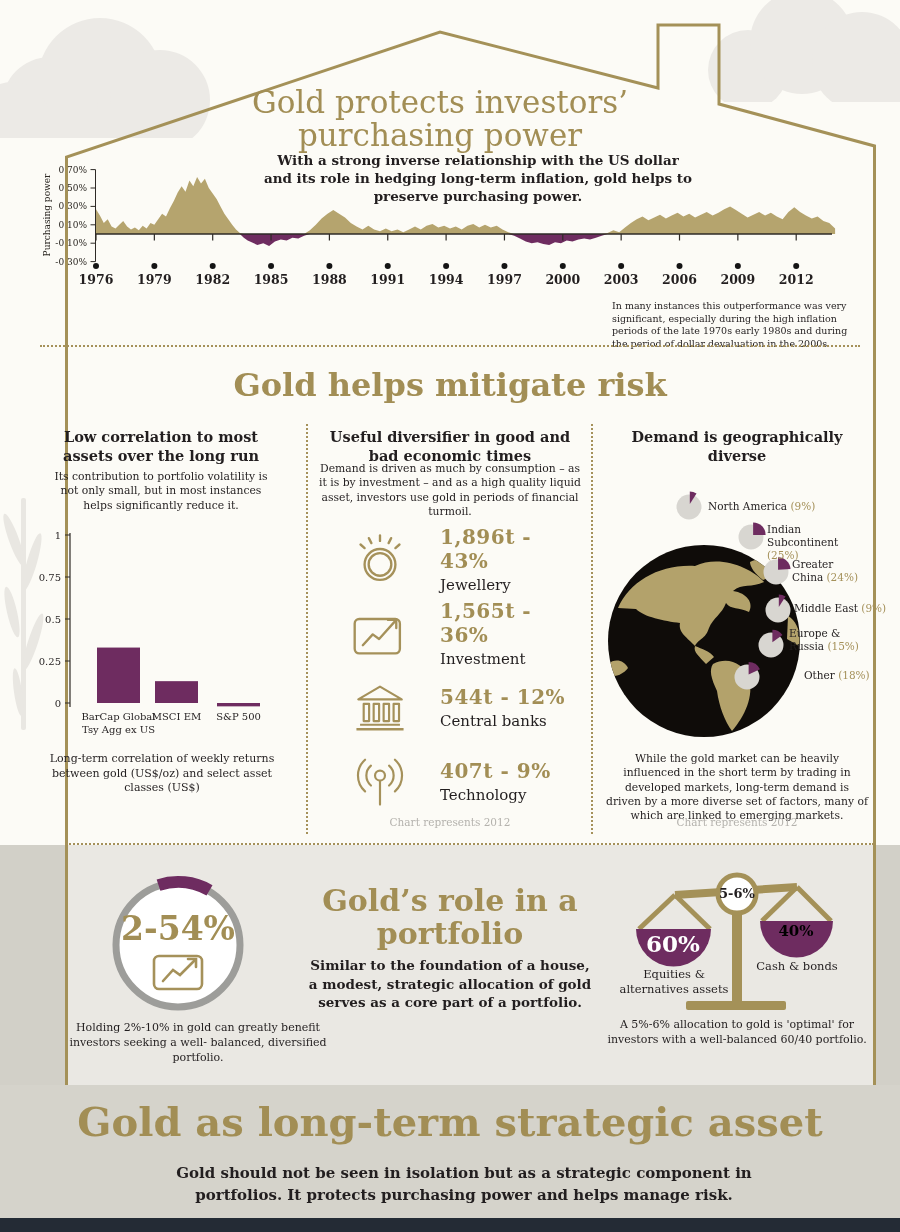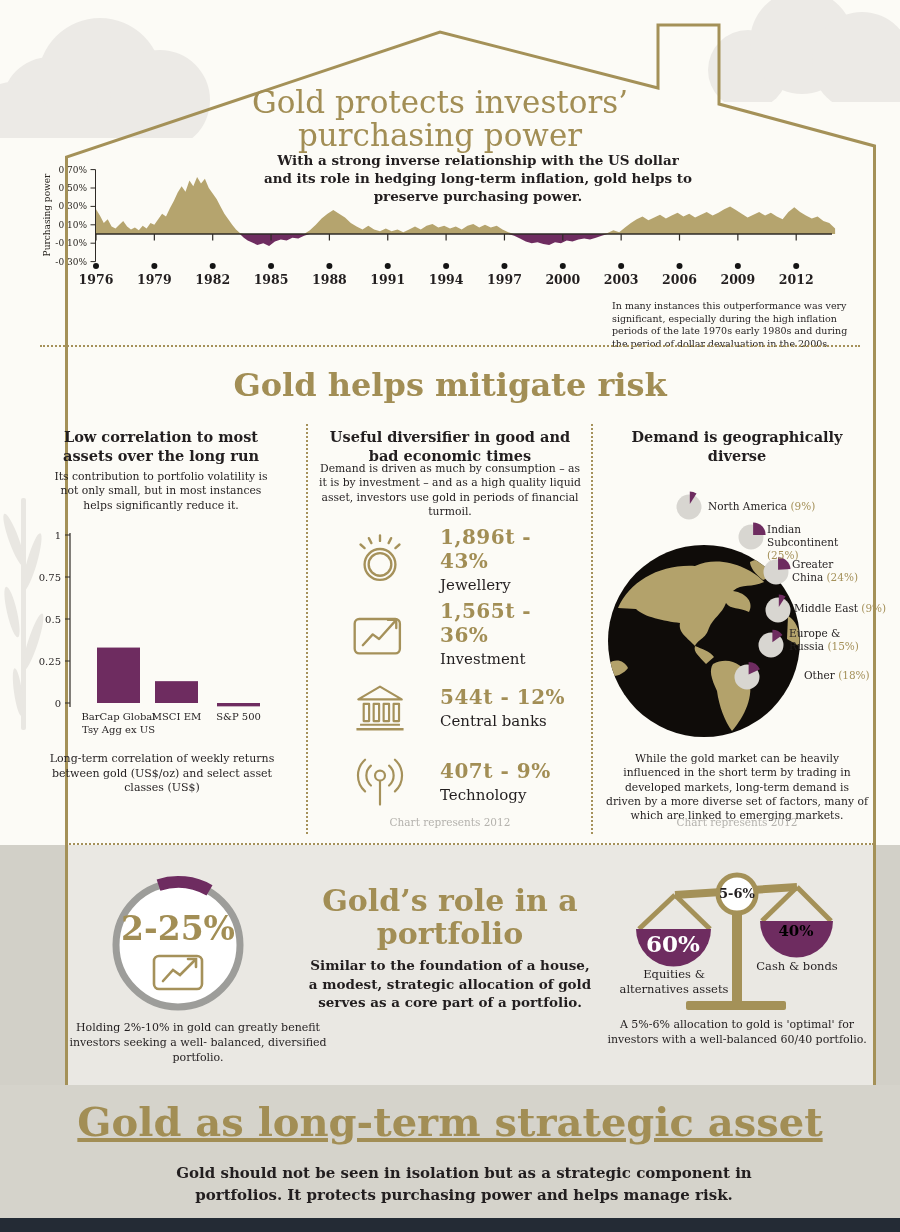--- a/index.html
+++ b/index.html
@@ -65,21 +65,21 @@
   .port-title { left:299px; top:884px; width:302px; font-size:30px; line-height:1.1; }
   .port-body { left:308px; top:956px; width:284px; font-size:13.5px; font-weight:bold; line-height:1.38; text-align:center; }
   .alloc-note { left:58px; top:1021px; width:280px; font-size:11px; line-height:1.35; text-align:center; }
   .scale-top { left:702px; top:886px; width:70px; font-size:13px; }
   .scale-left-val  { left:623px; top:930px; width:100px; font-size:23px; color:#fff; }
   .scale-right-val { left:746px; top:922px; width:100px; font-size:15px; color:#000000; }
   .scale-left-lab  { left:609px; top:967px; width:130px; font-size:11.5px; line-height:1.3; text-align:center; }
   .scale-right-lab { left:737px; top:959px; width:120px; font-size:11.5px; text-align:center; }
   .scale-note { left:597px; top:1018px; width:280px; font-size:11px; line-height:1.35; text-align:center; }
   
-  .footer-title { left:0; top:1098px; width:900px; font-size:40px;text-decoration:underline; }
+  .footer-title { left:0; top:1098px; width:900px; font-size:40px; }
   .footer-body { left:160px; top:1163px; width:580px; font-size:15px; font-weight:bold; line-height:1.45; text-align:center;margin-left:14px; }
 </style>
 </head>
 <body>
 
 <div id="page">
 
   <div class="abs bg-band"></div>
   <div class="abs bg-band-inner"></div>
   <div class="abs bg-footer"></div>
@@ -319,21 +319,21 @@
   <svg id="alloc-svg" class="abs" style="left:100px; top:870px;" width="160" height="152" viewBox="0 0 160 152">
     <circle cx="78" cy="75" r="66" fill="#eae8e3"></circle>
     <circle cx="78" cy="75" r="62" fill="#ffffff" stroke="#9d9d9a" stroke-width="7"></circle>
     <path d="M 58.5 15.1 A 63 63 0 0 1 109.5 20.4" fill="none" stroke="#6e2c60" stroke-width="12"></path>
     <g fill="none" stroke="#a5915a" stroke-width="2.6" stroke-linecap="round">
       <rect x="54" y="86" width="48" height="33" rx="5"></rect>
       <path d="M 63 111 L 73 100 L 80 105 L 95 90"></path>
       <path d="M 88 89 L 96 89 L 96 97"></path>
     </g>
   </svg>
-  <div class="abs alloc-value center bold gold">2-25%</div>
+  <div class="abs alloc-value center bold gold">2-54%</div>
   <div class="abs alloc-note">Holding 2%-10% in gold can greatly benefit investors seeking a well- balanced, diversified portfolio.</div>
 
   <div class="abs port-title center bold gold">
     <span>Gold’s role in a</span><br><span>portfolio</span>
   </div>
   <div class="abs port-body">Similar to the foundation of a house, a modest, strategic allocation of gold serves as a core part of a portfolio.</div>
 
   <svg id="scale-svg" class="abs" style="left:600px; top:855px;" width="280" height="170" viewBox="0 0 280 170">
     <line x1="75" y1="40" x2="197" y2="32" stroke="#a49158" stroke-width="8"></line>
     <g stroke="#a49158" stroke-width="5">

